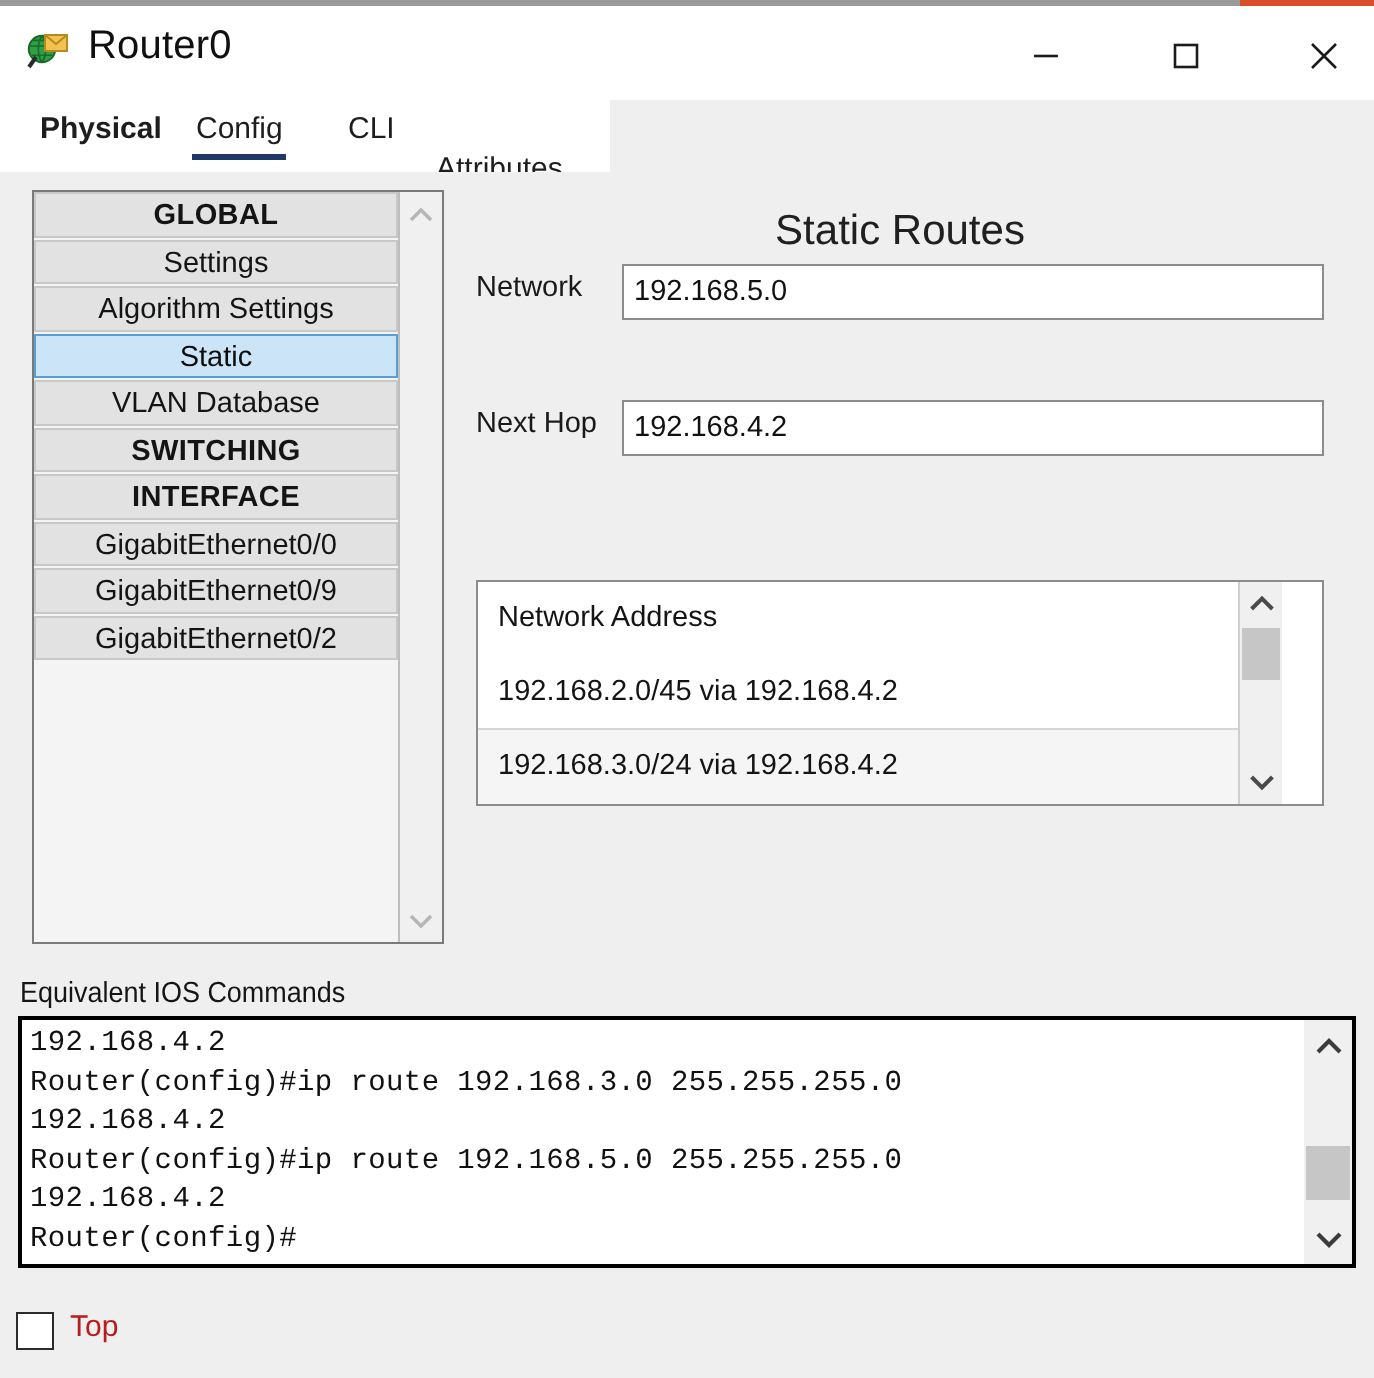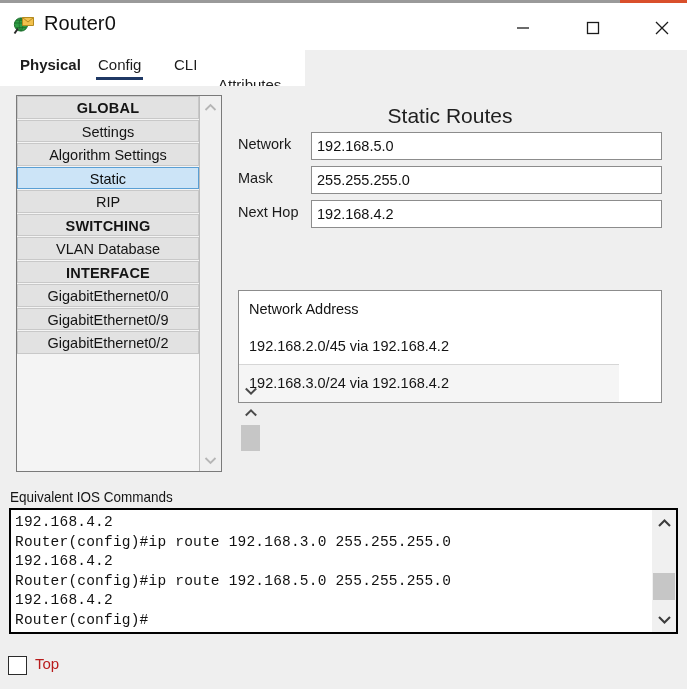--- a/index.html
+++ b/index.html
@@ -219,21 +219,20 @@
 
   
   #routes-box {
     position: absolute;
     left: 238px; top: 204px;
     width: 424px; height: 113px;
     box-sizing: border-box;
     border: 1px solid #8c8c8c;
     background: #ffffff;
     display: flex;
-    flex-direction: column;
   }
   #routes-list {
     width: 380px;
     height: 100%;
     box-sizing: border-box;
   }
   .route-row {
     height: 37px;
     line-height: 37px;
     padding-left: 10px;
@@ -415,23 +414,22 @@
 </div>
 
 <div id="content">
 
   <div id="nav-panel">
     <div id="nav-list">
         <div class="nav-item header">GLOBAL</div>
         <div class="nav-item">Settings</div>
         <div class="nav-item">Algorithm Settings</div>
         <div class="nav-item selected">Static</div>
-        <div class="nav-item">RIP</div>
+        <div class="nav-item">VLAN Database</div>
         <div class="nav-item header">SWITCHING</div>
-        <div class="nav-item">VLAN Database</div>
         <div class="nav-item header">INTERFACE</div>
         <div class="nav-item">GigabitEthernet0/0</div>
         <div class="nav-item">GigabitEthernet0/9</div>
         <div class="nav-item">GigabitEthernet0/2</div>
       </div>
     <div id="nav-scrollbar">
       <div class="sb-arrow sb-up">
         <svg width="13" height="9" viewBox="0 0 13 9">
             <path d="M1.5 7 L6.5 2 L11.5 7" fill="none" stroke="#b6b6b6" stroke-width="1.8"></path>
           </svg>
@@ -442,24 +440,20 @@
           </svg>
       </div>
     </div>
   </div>
 
   <div id="static-title">Static Routes</div>
 
   <div class="field-row" id="row-network">
     <span class="field-label">Network</span>
     <input class="field-input" type="text" value="192.168.5.0" style="">
-  </div>
-  <div class="field-row" id="row-mask">
-    <span class="field-label">Mask</span>
-    <input class="field-input" type="text" value="255.255.255.0" style="">
   </div>
   <div class="field-row" id="row-nexthop">
     <span class="field-label">Next Hop</span>
     <input class="field-input" type="text" value="192.168.4.2" style="">
   </div>
 
   <div id="add-separator"></div>
   <div id="add-button">Add</div>
 
   <div id="routes-box">

